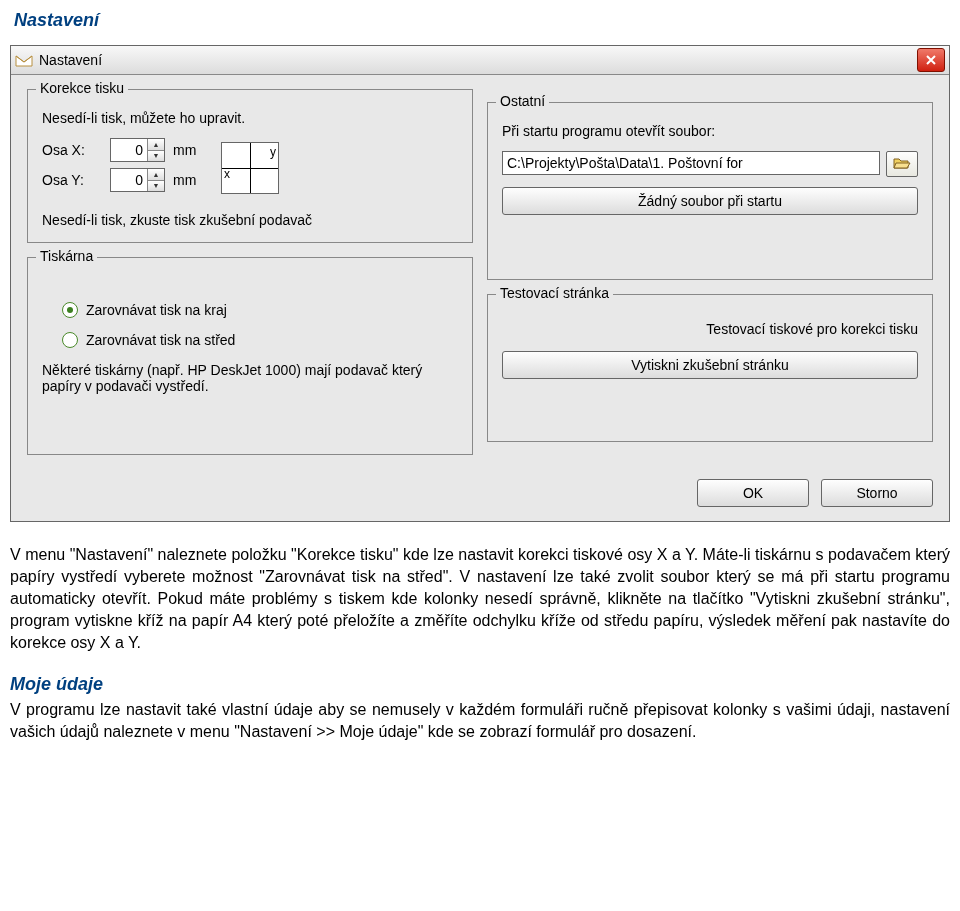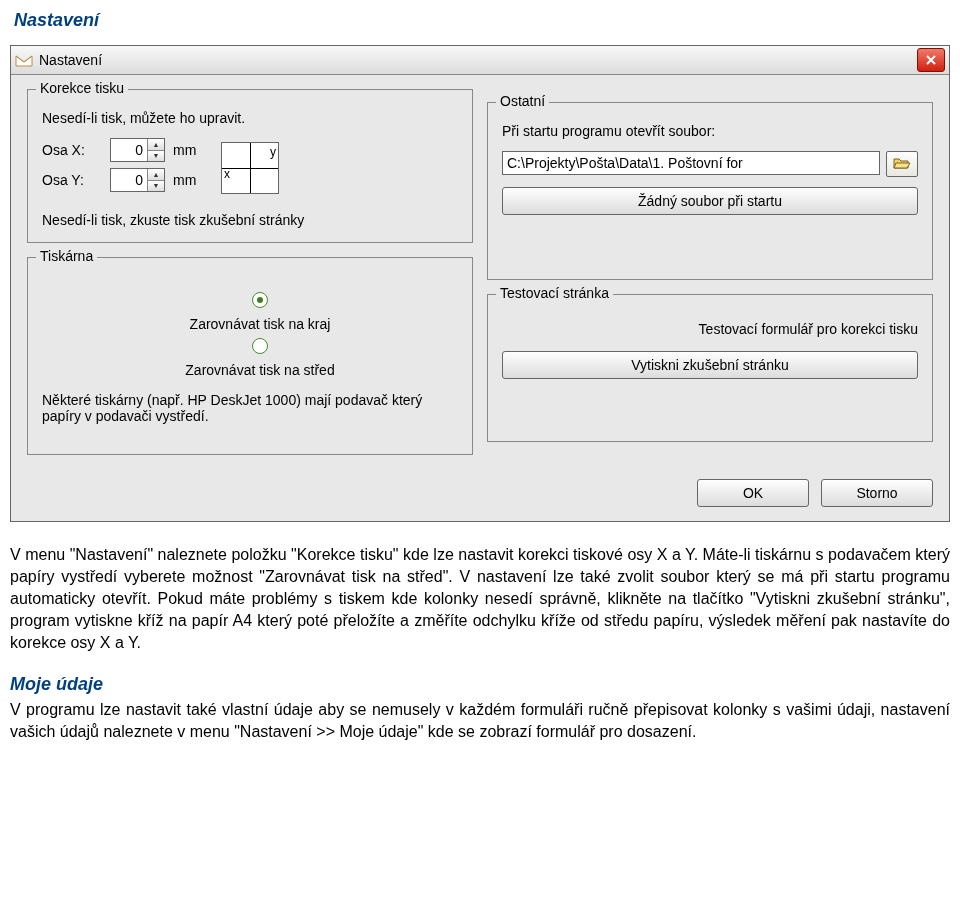--- a/index.html
+++ b/index.html
@@ -97,21 +97,21 @@
     display:inline-block; border:1px solid #666; background:#fff;
     width:56px; height:50px; margin-left: 20px; position:relative;
     vertical-align: middle;
   }
   .xy-box .vline { position:absolute; left:50%; top:0; bottom:0; width:1px; background:#000; }
   .xy-box .hline { position:absolute; top:50%; left:0; right:0; height:1px; background:#000; }
   .xy-box .ylabel { position:absolute; top:2px; right:2px; font-size:12px; }
   .xy-box .xlabel { position:absolute; bottom:12px; left:2px; font-size:12px; }
   .note { margin-top: 14px; }
   .radio-row {
-    display:flex; align-items:center; gap:8px; margin:4px 0 6px 20px;flex-direction:column;
+    display:flex; align-items:center; gap:8px; margin:14px 0 6px 20px;
   }
   .radio {
     width:14px; height:14px; border:1px solid #4a8a2a; border-radius:50%;
     background:#fff; display:flex; align-items:center; justify-content:center;
     cursor:pointer;
   }
   .radio.checked::after {
     content:''; width:6px; height:6px; border-radius:50%; background:#3c8020;
   }
   .printer-note { margin-top:14px; }
@@ -212,21 +212,21 @@
             </div>
           </div>
           <div class="xy-box">
             <div class="vline"></div>
               <div class="hline"></div>
             <span class="ylabel">y</span>
             <span class="xlabel">x</span>
           </div>
         </div>
 
-        <div class="note">Nesedí-li tisk, zkuste tisk zkušební stránky</div>
+        <div class="note">Nesedí-li tisk, zkuste tisk zkušební podavač</div>
       </div>
 
       <div class="groupbox" style="min-height:170px;">
         <div class="legend">Tiskárna</div>
 
         <div style="height:18px;"></div>
         <div class="radio-row">
           <div class="radio checked"></div>
           <span>Zarovnávat tisk na kraj</span>
         </div>
@@ -258,21 +258,21 @@
           </div>
         </div>
 
         <div class="wide-btn">Žádný soubor při startu</div>
         <div style="height:50px;"></div>
       </div>
 
       <div class="groupbox" style="min-height:120px;">
         <div class="legend">Testovací stránka</div>
         <div style="height:14px;"></div>
-        <div style="text-align:right; margin-bottom:14px;">Testovací formulář pro korekci tisku</div>
+        <div style="text-align:right; margin-bottom:14px;">Testovací tiskové pro korekci tisku</div>
         <div class="wide-btn">Vytiskni zkušební stránku</div>
       </div>
 
     </div>
   </div>
 
   <div class="bottom-bar">
     <div class="dlg-btn">OK</div>
     <div class="dlg-btn">Storno</div>
   </div>

